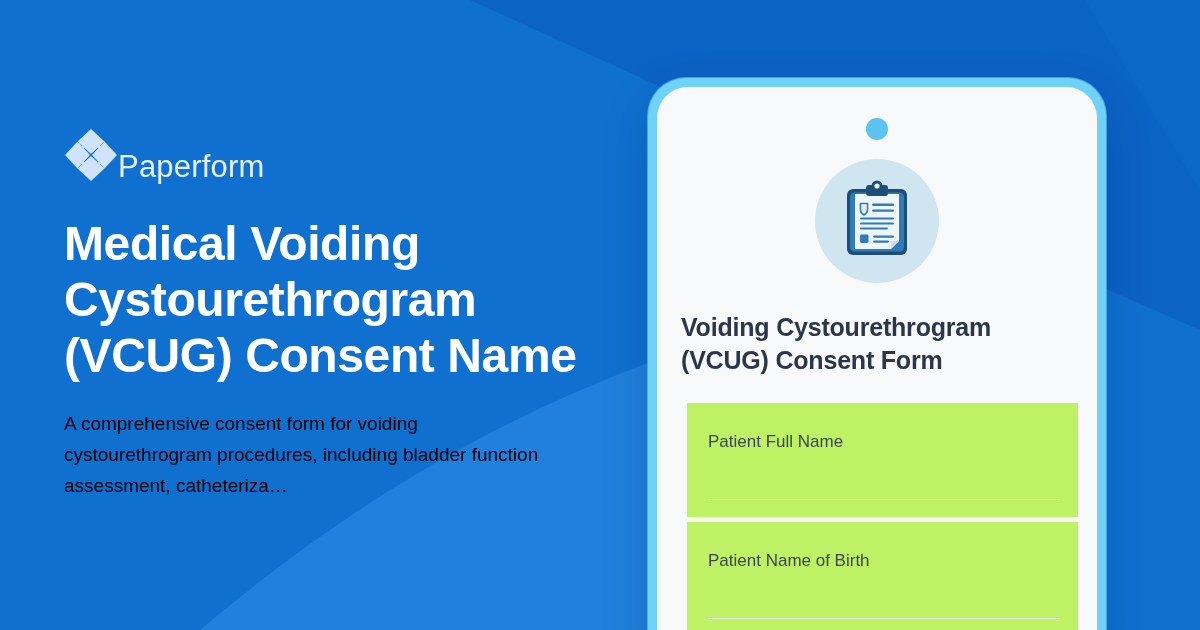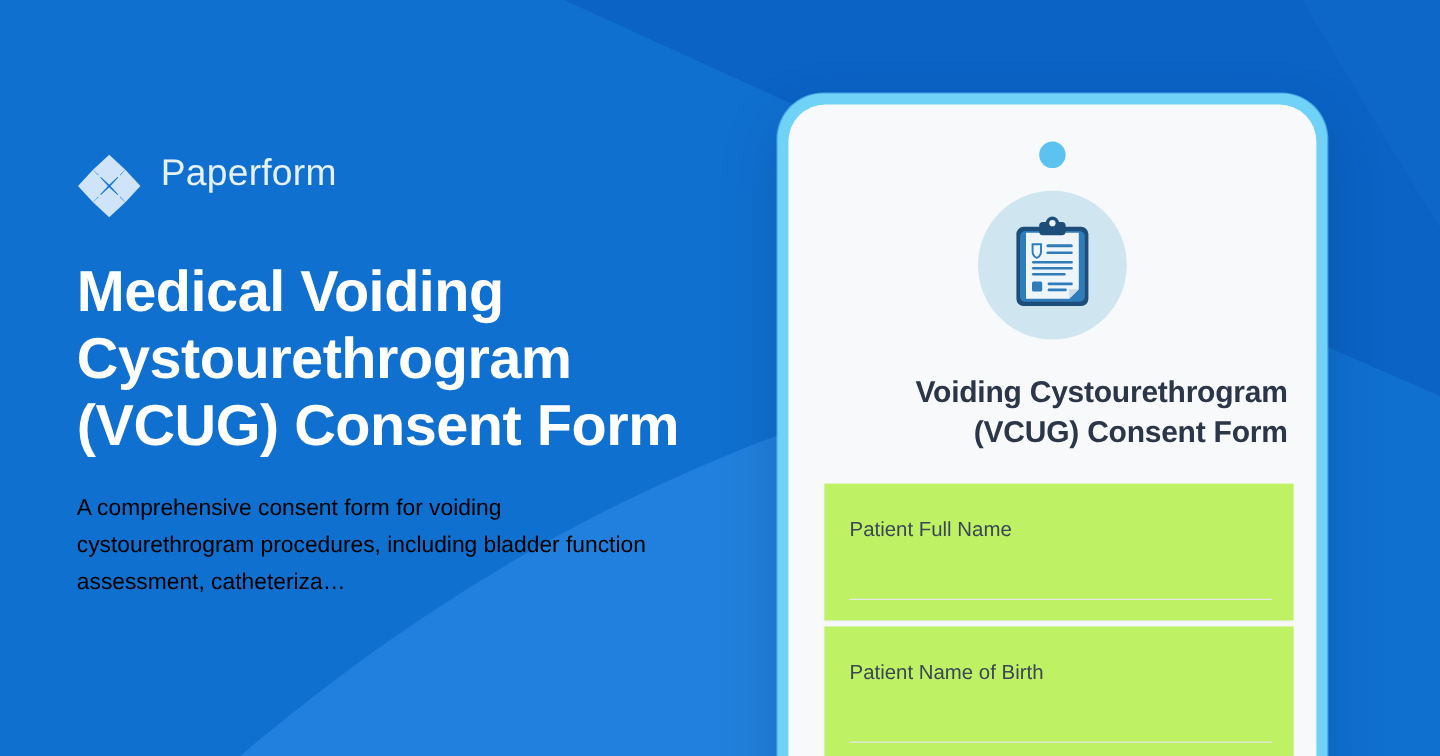--- a/index.html
+++ b/index.html
@@ -26,22 +26,21 @@
   .left-col {
     position:absolute;
     left:64px; top:0;
     width:600px; height:630px;
     display:flex; flex-direction:column;
     justify-content:center;
     z-index:5;
   }
 
   .brand {
-    display:flex; align-items:flex-start;
-    gap:16px;
+    display:flex; align-items:flex-end;
     margin-bottom:34px;
   }
   .brand-mark { width:54px; height:54px; flex:0 0 54px; display:block; }
   .brand-name {
     color:#e6f1fc;
     font-size:31px;
     font-weight:400;
     letter-spacing:0.2px;
     line-height:1;
   }
@@ -100,21 +99,21 @@
     width:124px; height:124px;
     border-radius:50%;
     background:#cfe6f0;
     display:flex; align-items:center; justify-content:center;
   }
   .form-icon-wrap svg { display:block; width:84px; height:84px; }
 
   .form-title {
     position:absolute;
     left:24px; right:24px; top:224px;
-    text-align:right;
+    text-align:left;
     color:#2b3648;
     font-size:25px;
     font-weight:700;
     line-height:1.32;
     letter-spacing:-0.2px;
   }
 
   .field-list {
     position:absolute;
     left:30px; right:19px; top:316px;
@@ -170,21 +169,21 @@
             <path d="M1 27 L13.5 13.5 L26 27 L13.5 40.5 Z"></path>
             <path d="M28 27 L40.5 13.5 L53 27 L40.5 40.5 Z"></path>
           </g>
           <circle cx="27" cy="27" r="11.5" fill="none" stroke="#cfe4f8" stroke-width="2.6"></circle>
           <circle cx="27" cy="27" r="11.5" fill="#1070d0" opacity="0.0"></circle>
         </svg>
       </span>
       <span class="brand-name">Paperform</span>
     </div>
 
-    <h1 class="headline">Medical Voiding Cystourethrogram (VCUG) Consent Form</h1>
+    <h1 class="headline">Medical Voiding Cystourethrogram (VCUG) Consent Name</h1>
 
     <p class="subcopy">A comprehensive consent form for voiding cystourethrogram procedures, including bladder function assessment, catheteriza…</p>
 
   </div>
 
   <div class="phone">
     <div class="phone-screen">
 
       <div class="camera-dot"></div>
 

